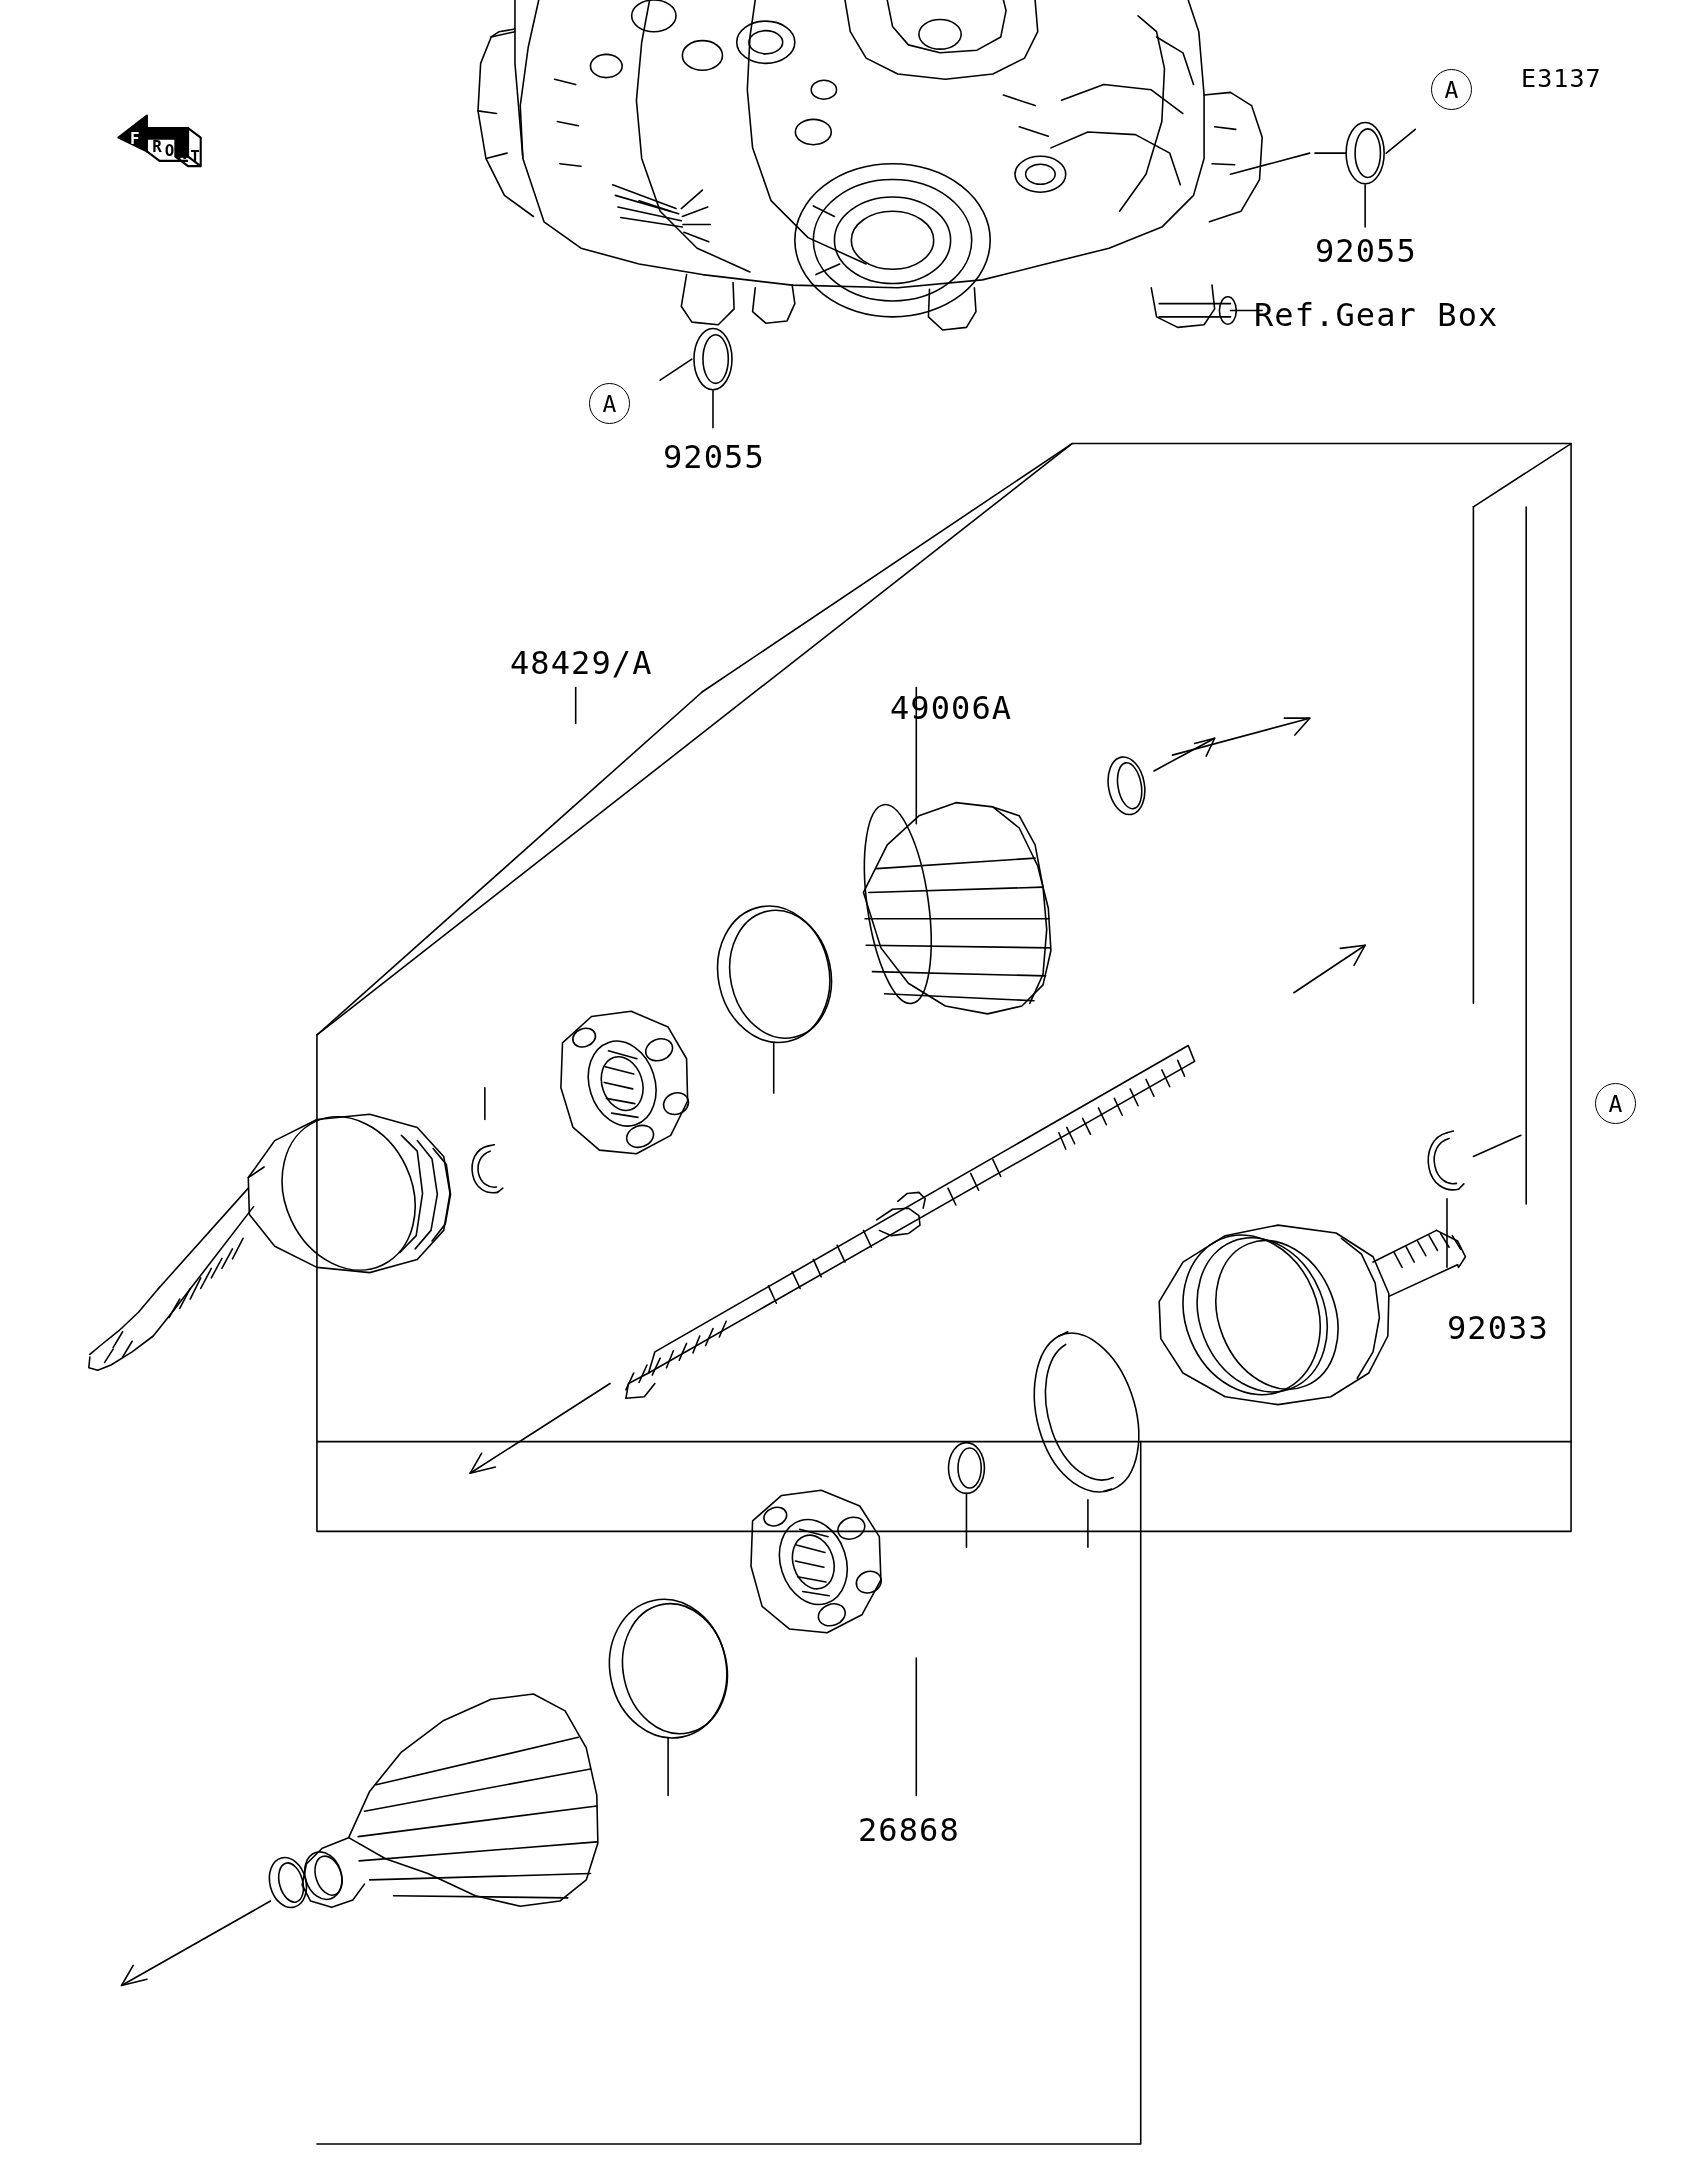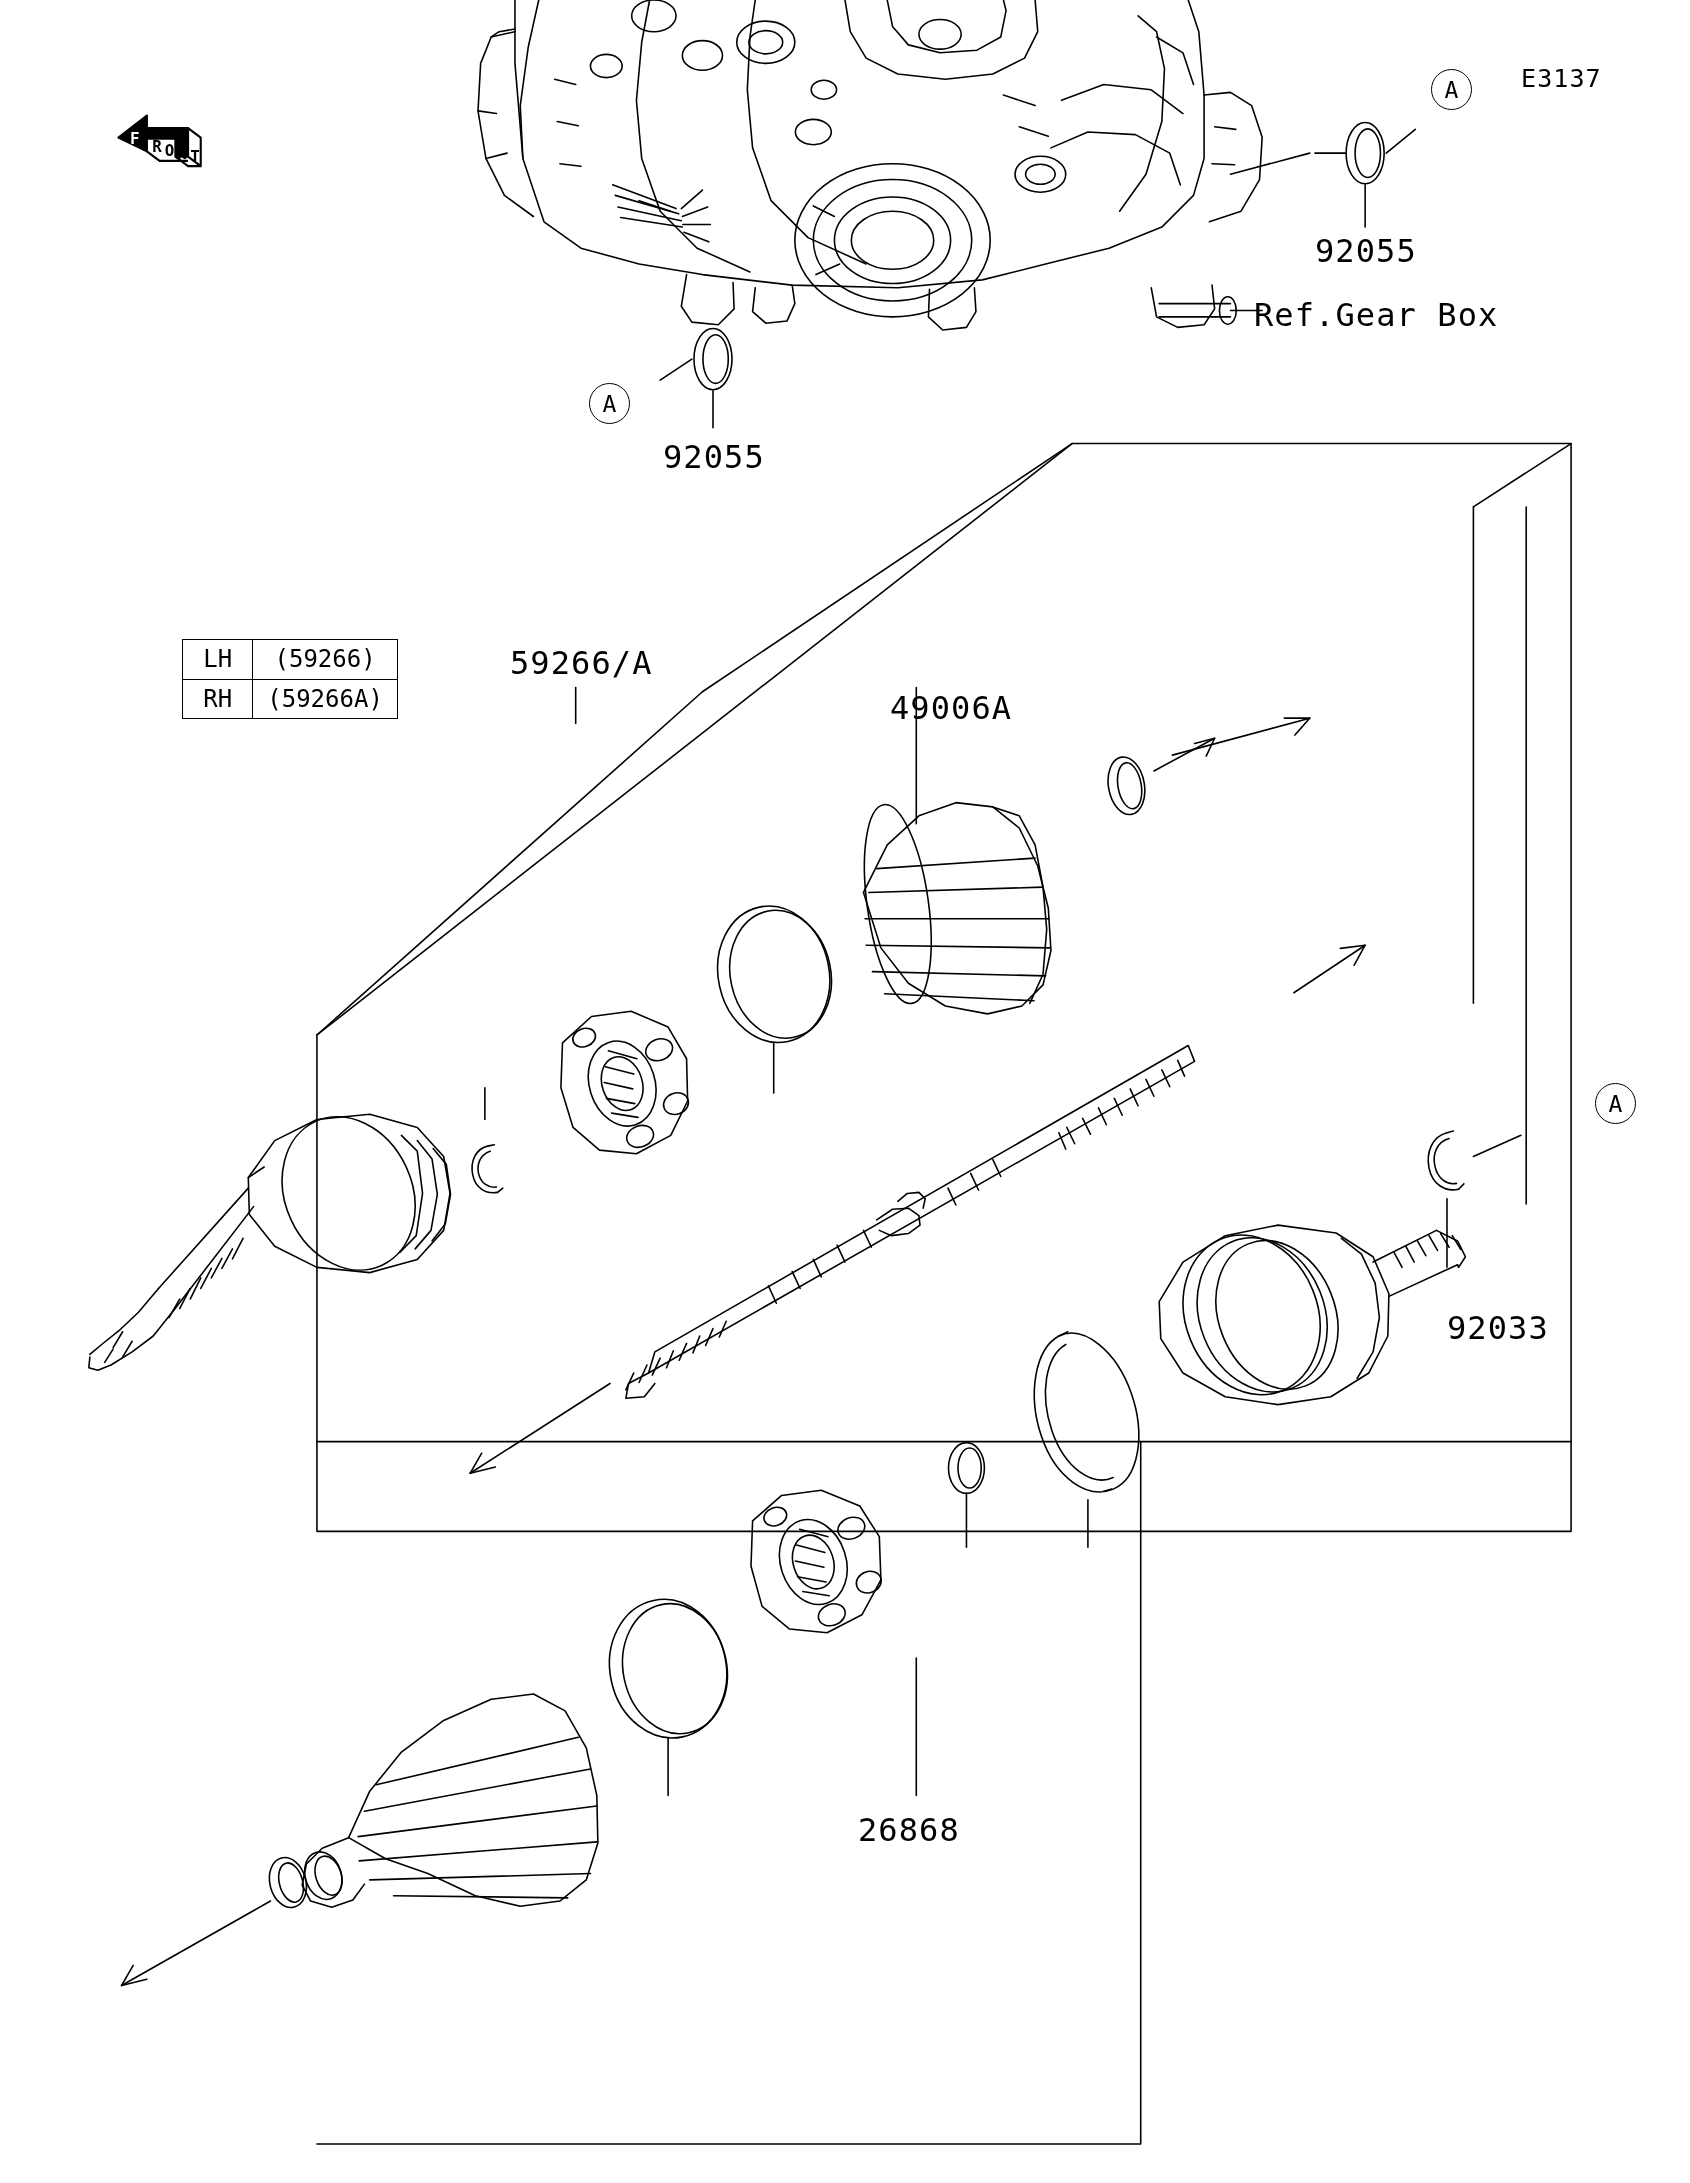--- a/index.html
+++ b/index.html
@@ -407,21 +407,21 @@
   <div class="lbl lbl-big" style="left:1521px; top:64px;">E3137</div>
 
   <div class="circ-a" style="left:1431px; top:69px;">A</div>
   <div class="lbl" style="left:1315px; top:232px;">92055</div>
 
   <div class="circ-a" style="left:589px; top:383px;">A</div>
   <div class="lbl" style="left:663px; top:438px;">92055</div>
 
   <div class="lbl" style="left:1254px; top:296px;">Ref.Gear Box</div>
 
-  <div class="lbl" style="left:510px; top:644px;">59266/A</div>
+  <div class="lbl" style="left:510px; top:644px;">48429/A</div>
   <div class="lbl" style="left:890px; top:644px;margin-top:45px;">49006A</div>
   <div class="lbl" style="left:858px; top:1811px;">26868</div>
 
   <div class="circ-a" style="left:1595px; top:1083px;">A</div>
   <div class="lbl" style="left:1447px; top:1309px;">92033</div>
 
   <div class="front-badge">
     <svg viewBox="0 0 240 180" width="127" height="95">
       <g stroke="#000" stroke-width="4" fill="none" stroke-linejoin="round">
         <path d="M44 60 L98 18 L98 42 L176 42 L176 96 L152 96 L152 62 L98 62 L98 86 Z" fill="#000"></path>
@@ -435,27 +435,15 @@
       </g>
       <g fill="#000" font-family="DejaVu Sans Mono, monospace" font-size="30" font-weight="bold">
         <text x="108" y="88">R</text>
         <text x="132" y="94">O</text>
         <text x="156" y="100">N</text>
         <text x="180" y="106">T</text>
       </g>
     </svg>
   </div>
 
-  <table class="lhrh-table">
-    <tbody>
-        <tr>
-      <td class="c1">LH</td>
-      <td class="c2">(59266)</td>
-    </tr>
-    <tr>
-      <td class="c1">RH</td>
-      <td class="c2">(59266A)</td>
-    </tr>
-  </tbody>
-    </table>
 
 </div>
 
 
 </body></html>

